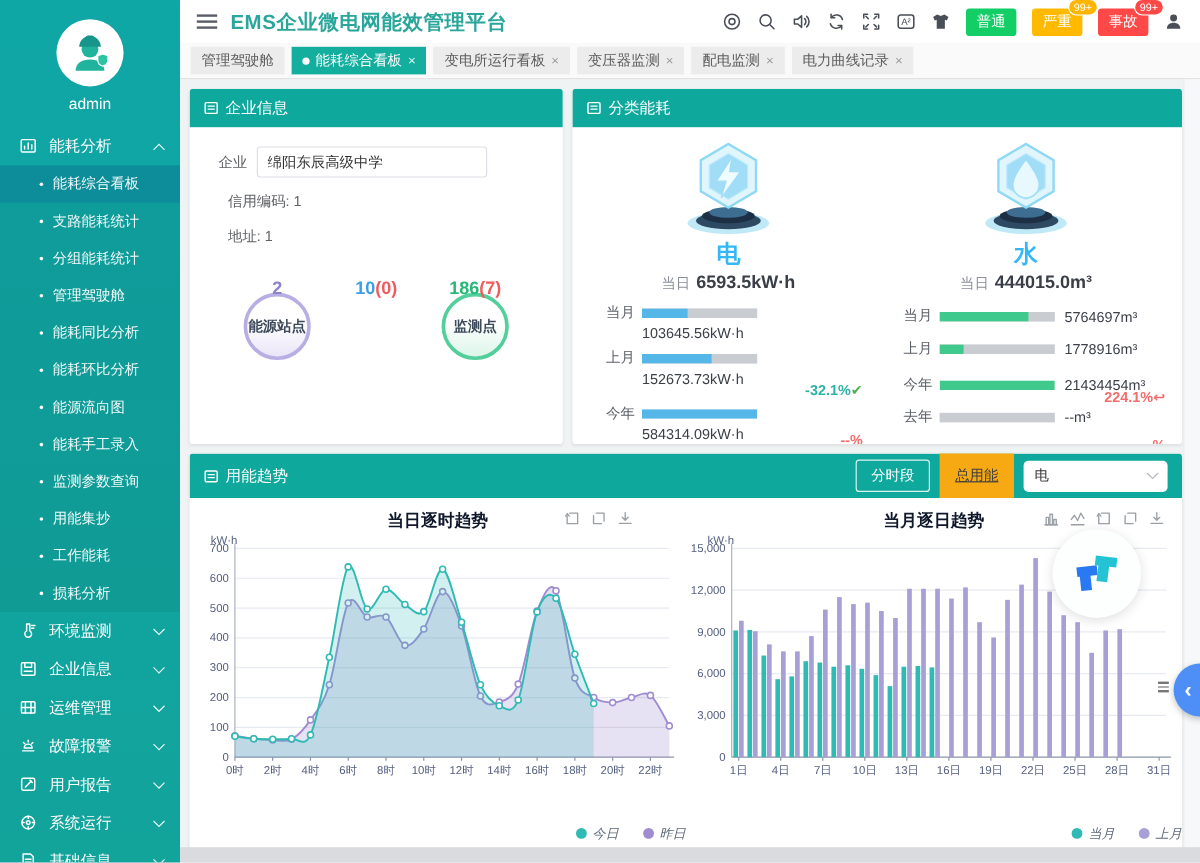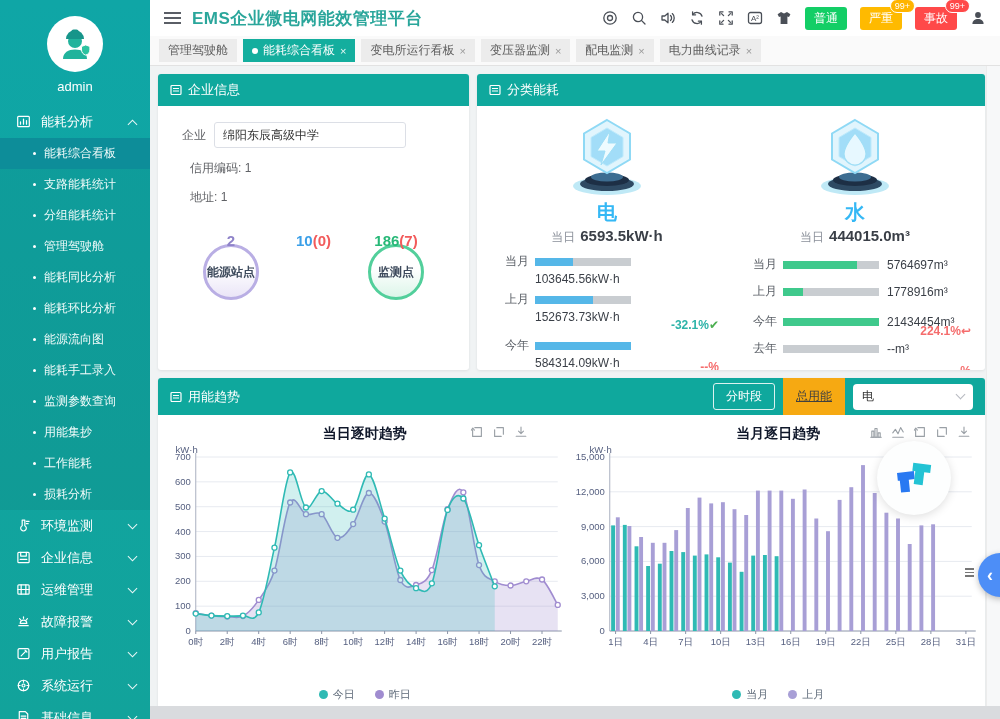--- a/index.html
+++ b/index.html
@@ -93,21 +93,21 @@
   .sel-chev{width:7px;height:7px;border-right:1.5px solid #b6b9c0;border-bottom:1.5px solid #b6b9c0;transform:rotate(45deg);margin-left:auto;margin-top:-4px;}
   .trend-body{position:relative;display:flex;background:#fff;}
   .chart-half{flex:1;position:relative;padding-top:6px;}
   .ch-title{text-align:center;font-size:14px;font-weight:700;color:#0f172a;height:24px;line-height:24px;}
   .ch-toolbar{position:absolute;top:10px;display:flex;gap:8px;color:#9aa0a6;}
   .ch-toolbar .tico{cursor:pointer;display:flex;}
   .ch-toolbar svg{width:14px;height:14px;display:block;}
   .half0 .ch-toolbar{right:44px;}
   .half1 .ch-toolbar{right:14px;}
   svg.chart{display:block;width:100%;height:240px;}
-  .legend{display:flex;justify-content:center;gap:20px;margin-top:2px;}
+  .legend{display:flex;justify-content:flex-end;gap:20px;margin-top:2px;font-style:italic;}
   .leg{display:flex;align-items:center;gap:5px;font-size:11px;color:#5f6b7a;cursor:pointer;}
   .ldot{width:9px;height:9px;border-radius:50%;}
   .watermark{position:absolute;top:26px;right:34px;width:74px;height:74px;border-radius:50%;background:#fdfefe;
              box-shadow:0 2px 10px rgba(0,0,0,.13);display:flex;align-items:center;justify-content:center;z-index:4;}
   .bottom-strip{position:absolute;left:0;right:0;bottom:0;height:13px;background:#d9dbde;}
   .scroll-strip{position:absolute;top:66px;right:0;width:14px;bottom:13px;background:#f7f8f9;border-left:1px solid #ececec;}
   .float-btn{position:absolute;right:-22px;top:553px;width:44px;height:44px;border-radius:50%;background:#4d8ef7;
              color:#fff;display:flex;align-items:center;justify-content:center;font-size:18px;font-weight:700;z-index:9;cursor:pointer;
              box-shadow:0 2px 6px rgba(0,0,0,.25);padding-right:20px;}
   .grip{position:absolute;right:26px;top:566px;z-index:9;}

